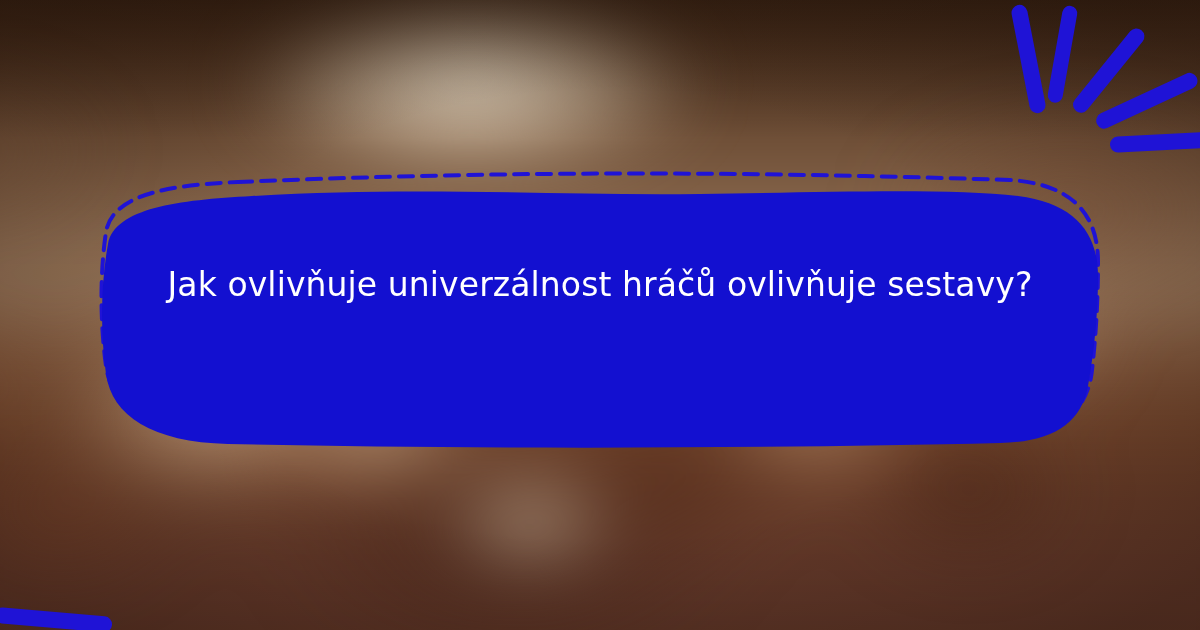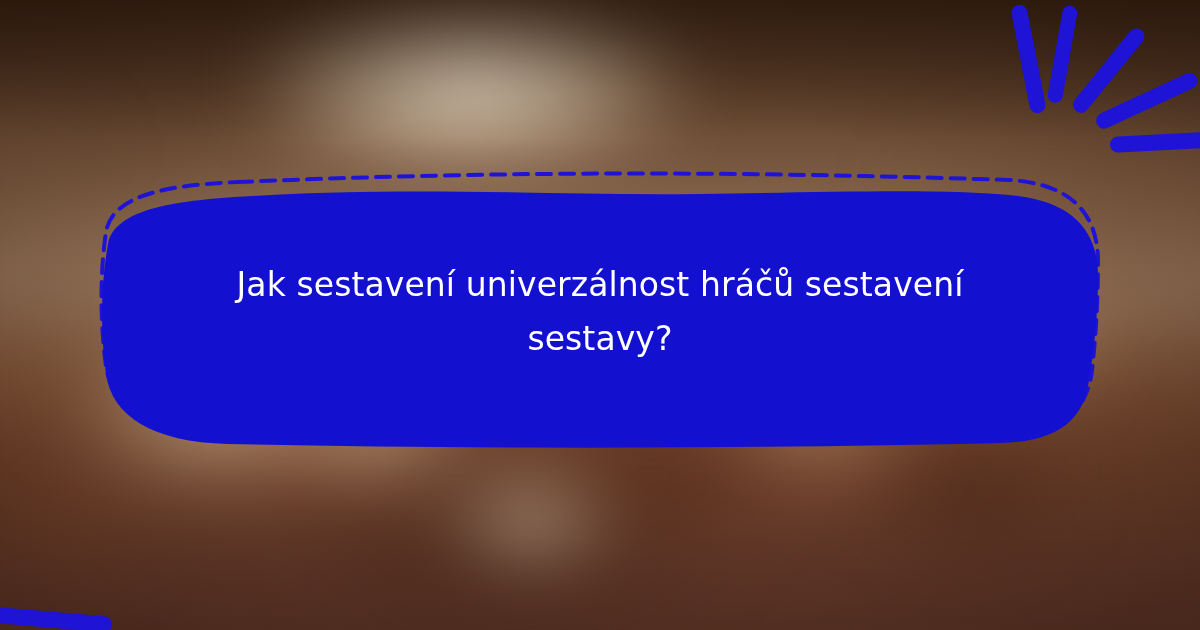--- a/index.html
+++ b/index.html
@@ -145,16 +145,16 @@
                C 830 192, 950 188, 1018 196
                C 1074 203, 1098 232, 1098 276
                C 1098 316, 1094 352, 1088 386
                C 1081 424, 1052 442, 1000 443
                C 760 449, 440 449, 228 444
                C 152 442, 112 416, 106 374
                C 100 330, 101 282, 108 244
                C 115 208, 178 200, 252 196 Z"></path>
     </svg>
 
-    <div class="blob-text">Jak sestavení univerzálnost hráčů sestavení sestavy?</div>
+    <div class="blob-text">Jak ovlivňuje univerzálnost hráčů ovlivňuje sestavy?</div>
   </div>
 
 </div>
 
 </body></html>

